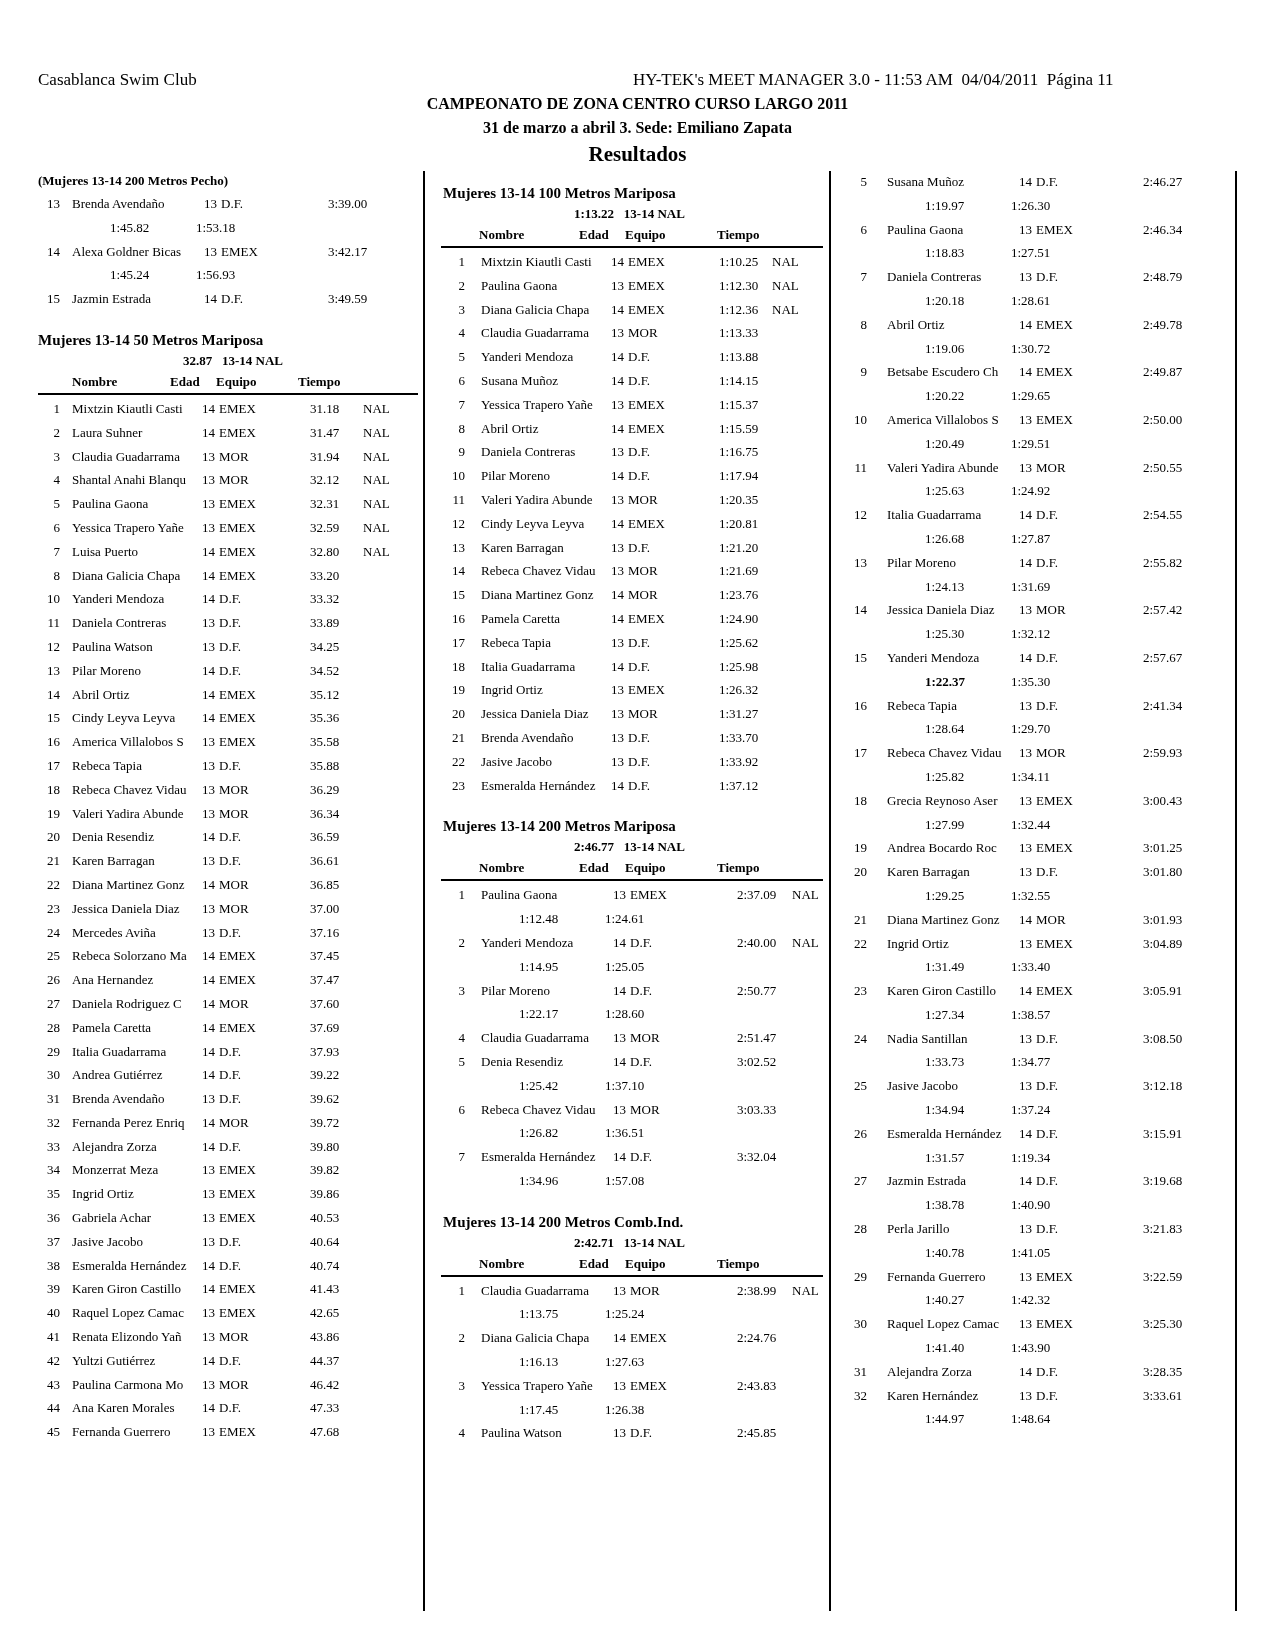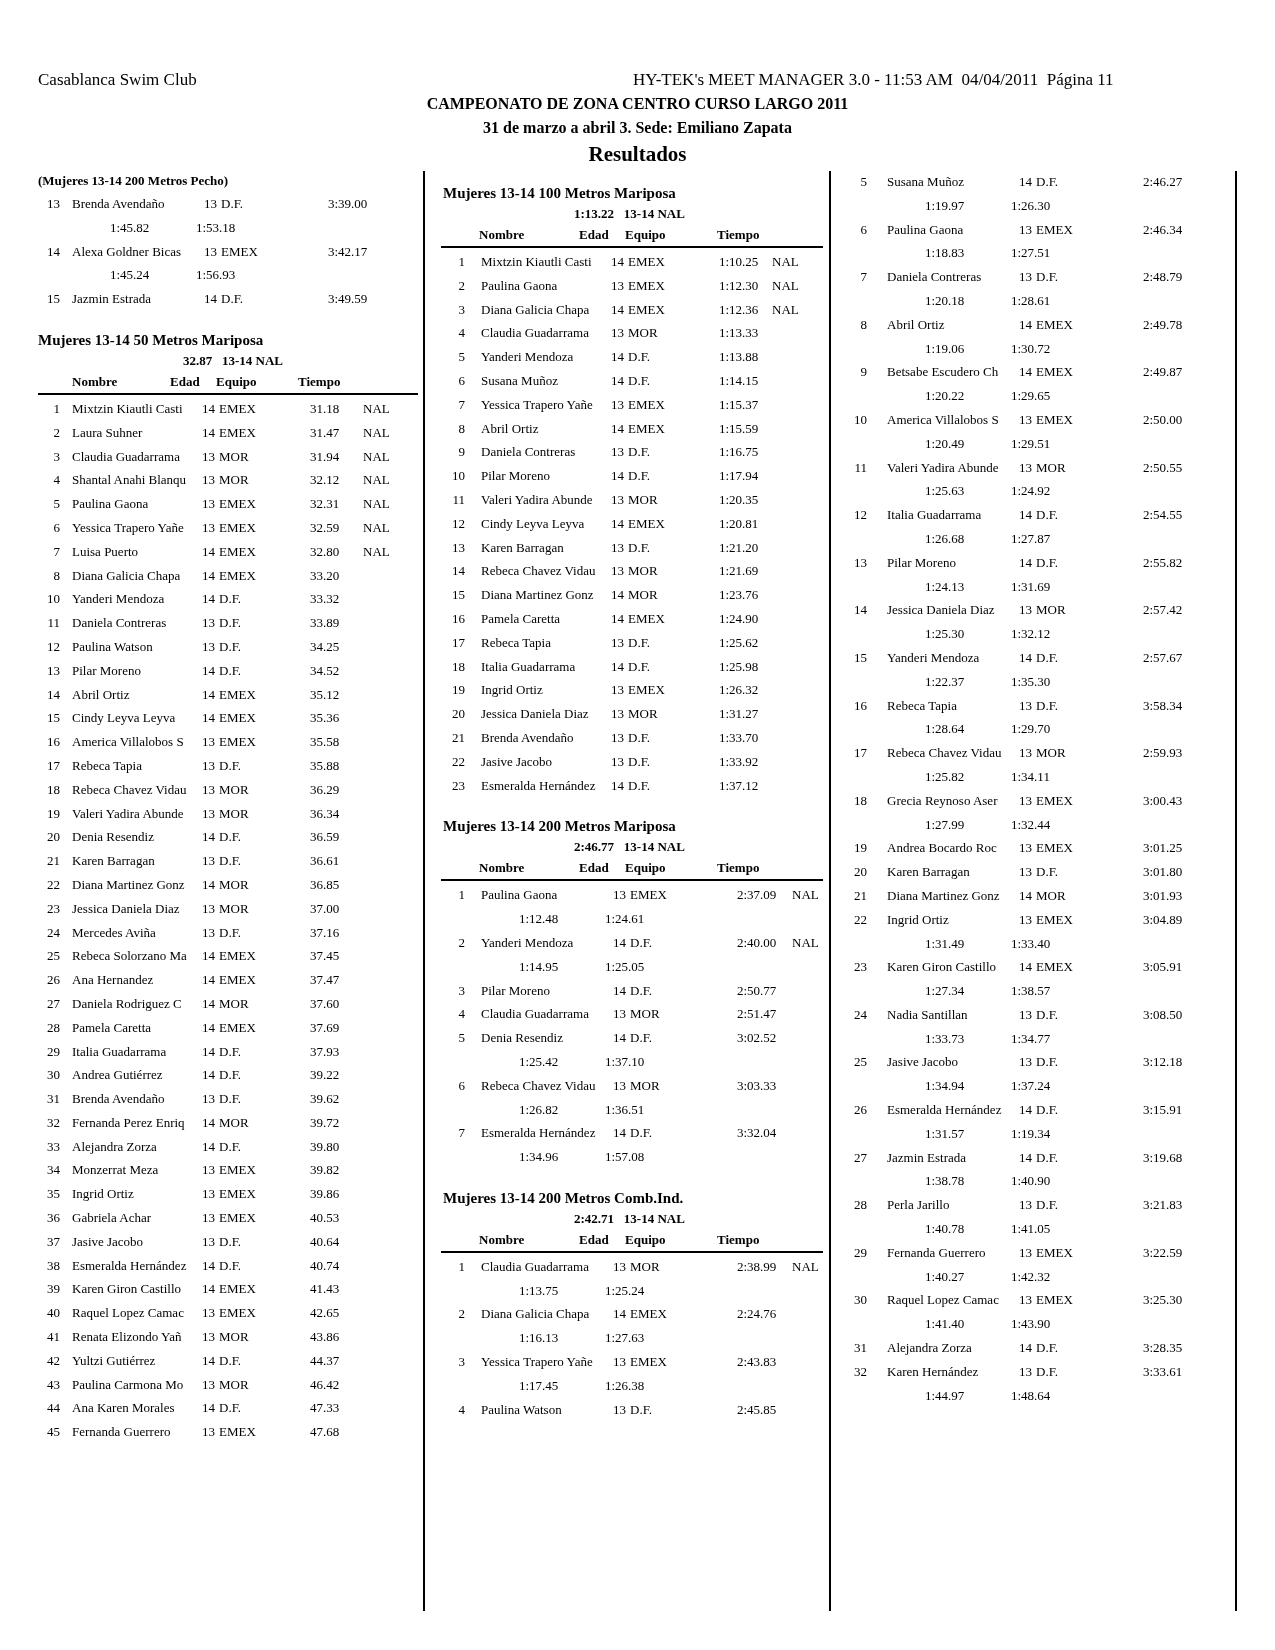--- a/index.html
+++ b/index.html
@@ -673,20 +673,24 @@
       </div>
       <div class="row">
         <span class="place" style="left: 0px;">3</span>
         <span class="name" style="left: 38px;">Pilar Moreno</span>
         <span class="age" style="left: 170px;">14</span>
         <span class="team" style="left: 187px;">D.F.</span>
         <span class="time" style="left: 294px;">2:50.77</span>
         <span style="left: 349px;"></span>
       </div>
       <div class="row">
+        <span style="left: 76px;">1:22.17</span>
+        <span style="left: 162px;">1:28.60</span>
+      </div>
+      <div class="row">
         <span class="place" style="left: 0px;">4</span>
         <span class="name" style="left: 38px;">Claudia Guadarrama</span>
         <span class="age" style="left: 170px;">13</span>
         <span class="team" style="left: 187px;">MOR</span>
         <span class="time" style="left: 294px;">2:51.47</span>
         <span style="left: 349px;"></span>
       </div>
       <div class="row">
         <span class="place" style="left: 0px;">5</span>
         <span class="name" style="left: 38px;">Denia Resendiz</span>
@@ -906,29 +910,29 @@
       </div>
       <div class="row">
         <span class="place" style="left: 0px;">15</span>
         <span class="name" style="left: 42px;">Yanderi Mendoza</span>
         <span class="age" style="left: 174px;">14</span>
         <span class="team" style="left: 191px;">D.F.</span>
         <span class="time" style="left: 298px;">2:57.67</span>
         <span style="left: 353px;"></span>
       </div>
       <div class="row">
-        <span style="left: 80px;">1:22.37</span>
+        <span style="left: 80px; font-weight: bold;">1:22.37</span>
         <span style="left: 166px;">1:35.30</span>
       </div>
       <div class="row">
         <span class="place" style="left: 0px;">16</span>
         <span class="name" style="left: 42px;">Rebeca Tapia</span>
         <span class="age" style="left: 174px;">13</span>
         <span class="team" style="left: 191px;">D.F.</span>
-        <span class="time" style="left: 298px;">3:58.34</span>
+        <span class="time" style="left: 298px;">2:41.34</span>
         <span style="left: 353px;"></span>
       </div>
       <div class="row">
         <span style="left: 80px;">1:28.64</span>
         <span style="left: 166px;">1:29.70</span>
       </div>
       <div class="row">
         <span class="place" style="left: 0px;">17</span>
         <span class="name" style="left: 42px;">Rebeca Chavez Vidau</span>
         <span class="age" style="left: 174px;">13</span>
@@ -960,20 +964,24 @@
         <span class="time" style="left: 298px;">3:01.25</span>
         <span style="left: 353px;"></span>
       </div>
       <div class="row">
         <span class="place" style="left: 0px;">20</span>
         <span class="name" style="left: 42px;">Karen Barragan</span>
         <span class="age" style="left: 174px;">13</span>
         <span class="team" style="left: 191px;">D.F.</span>
         <span class="time" style="left: 298px;">3:01.80</span>
         <span style="left: 353px;"></span>
+      </div>
+      <div class="row">
+        <span style="left: 80px;">1:29.25</span>
+        <span style="left: 166px;">1:32.55</span>
       </div>
       <div class="row">
         <span class="place" style="left: 0px;">21</span>
         <span class="name" style="left: 42px;">Diana Martinez Gonz</span>
         <span class="age" style="left: 174px;">14</span>
         <span class="team" style="left: 191px;">MOR</span>
         <span class="time" style="left: 298px;">3:01.93</span>
         <span style="left: 353px;"></span>
       </div>
       <div class="row">

